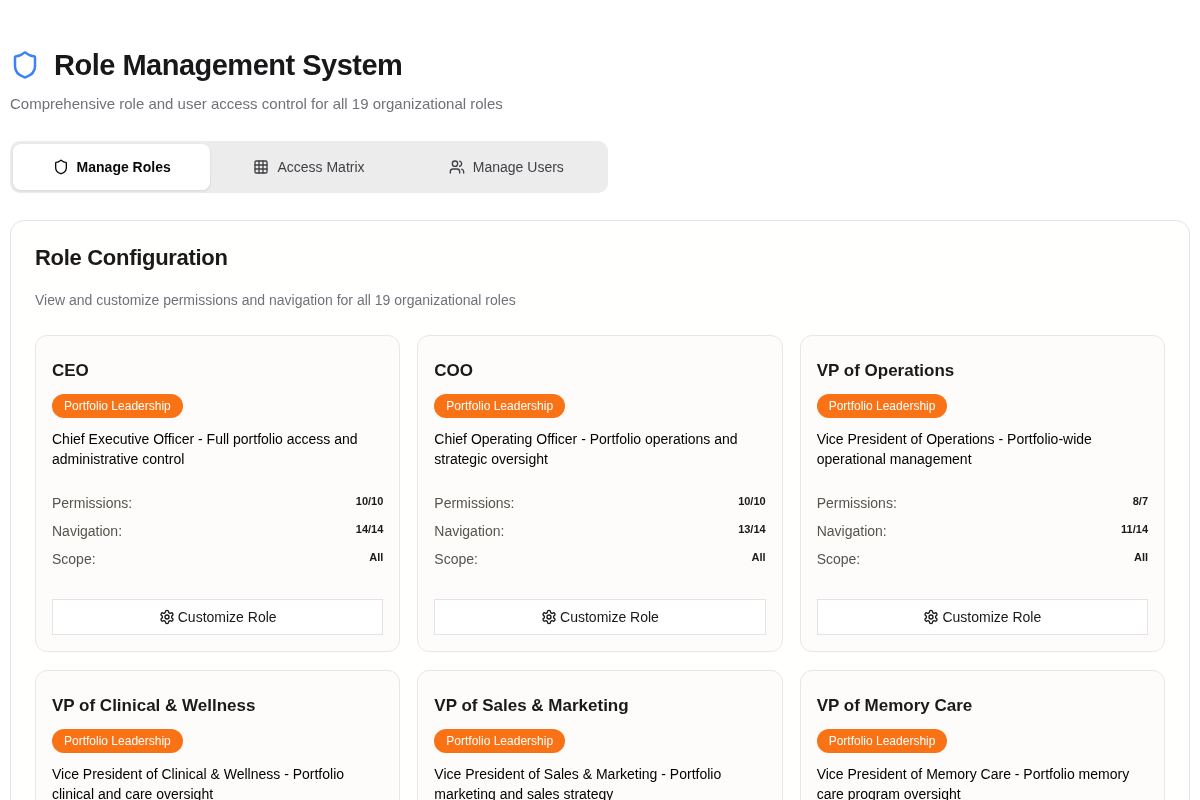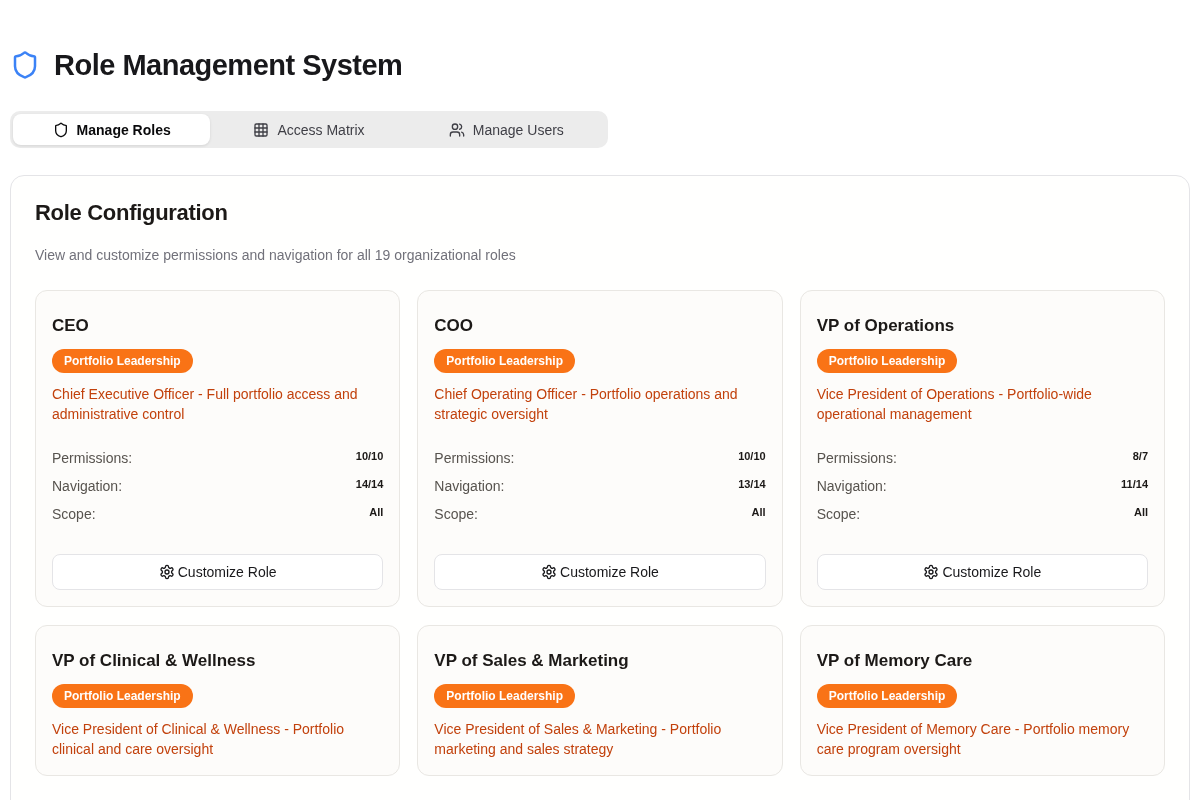--- a/index.html
+++ b/index.html
@@ -19,21 +19,21 @@
     font-size: 29px; font-weight: 700; letter-spacing: -0.5px; color: #18181b;
   }
   .app-shield { width: 30px; height: 34px; flex: 0 0 auto; }
   .header .subtitle {
     margin-top: 13px; font-size: 15px; color: #71717a;
   }
 
   
   .tabs {
     margin-top: 29px;
-    width: 598px; height: 37px;
+    width: 598px; height: 52px;
     background: #ececec;
     border-radius: 10px;
     padding: 3px;
     display: flex;
   }
   .tab {
     flex: 1 1 0;
     display: flex; align-items: center; justify-content: center; gap: 8px;
     font-size: 14px; font-weight: 500; color: #3f3f46;
     border: none; background: transparent; border-radius: 8px;
@@ -68,59 +68,60 @@
     background: #fdfcfa;
     border: 1px solid #e9e7e3;
     border-radius: 12px;
     padding: 16px;
   }
   .card-title { font-size: 17px; font-weight: 700; color: #1c1917; margin-top: 9px; }
   .badge {
     display: inline-block;
     margin-top: 13px;
     color: #ffffff;
-    font-size: 12px; font-weight: 700;
+    font-size: 12px; font-weight: 400;
     padding: 5px 12px;
     border-radius: 999px;
   }
   .desc {
     margin-top: 11px;
-    font-size: 14px; line-height: 20px; color: #c2410c;
+    font-size: 14px; line-height: 20px; color: #000000;
   }
   .stats { margin-top: 26px; }
   .stat-row {
     display: flex; justify-content: space-between;
     height: 28px;
   }
   .stat-label { font-size: 14px; color: #57534e; }
   .stat-value { font-size: 11px; font-weight: 700; color: #1c1917; }
   .customize-btn {
     margin-top: 20px;
     width: 100%; height: 36px;
     display: flex; align-items: center; justify-content: center; gap: 3px;
     background: #ffffff;
     border: 1px solid #e4e4e7;
-    border-radius: 8px;
+    border-radius: 0;
     font-size: 14px; font-weight: 500; color: #18181b;
     cursor: pointer; font-family: inherit;
   }
   .customize-btn svg { width: 16px; height: 16px; }
 </style>
 </head>
 <body>
 
 <div class="page">
 
   <header class="header">
     <div class="title-row">
       <svg class="app-shield" viewBox="0 0 24 24" fill="none" stroke="#3b82f6" stroke-width="2" stroke-linecap="round" stroke-linejoin="round">
         <path d="M20 13c0 5-3.5 7.5-7.66 8.95a1 1 0 0 1-.67-.01C7.5 20.5 4 18 4 13V6a1 1 0 0 1 1-1c2 0 4.5-1.2 6.24-2.72a1 1 0 0 1 1.52 0C14.51 3.81 17 5 19 5a1 1 0 0 1 1 1z"></path>
       </svg>
       <h1>Role Management System</h1>
     </div>
+    <p class="subtitle">Comprehensive role and user access control for all 19 organizational roles</p>
   </header>
 
   <div class="tabs">
     <button class="tab active">
       <svg viewBox="0 0 24 24" fill="none" stroke="currentColor" stroke-width="2" stroke-linecap="round" stroke-linejoin="round">
         <path d="M20 13c0 5-3.5 7.5-7.66 8.95a1 1 0 0 1-.67-.01C7.5 20.5 4 18 4 13V6a1 1 0 0 1 1-1c2 0 4.5-1.2 6.24-2.72a1 1 0 0 1 1.52 0C14.51 3.81 17 5 19 5a1 1 0 0 1 1 1z"></path>
       </svg>
       <span>Manage Roles</span>
     </button>
     <button class="tab">

